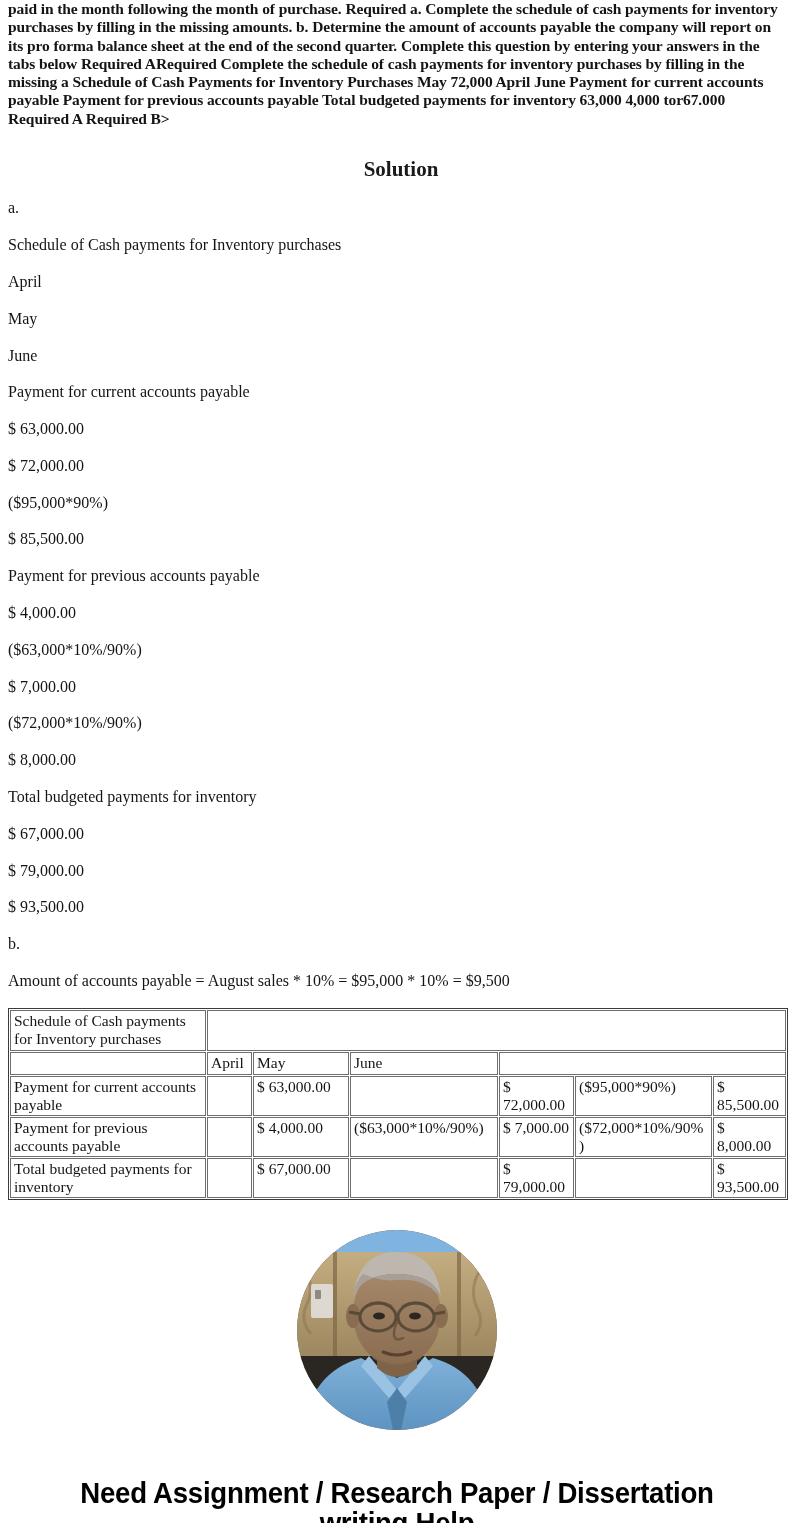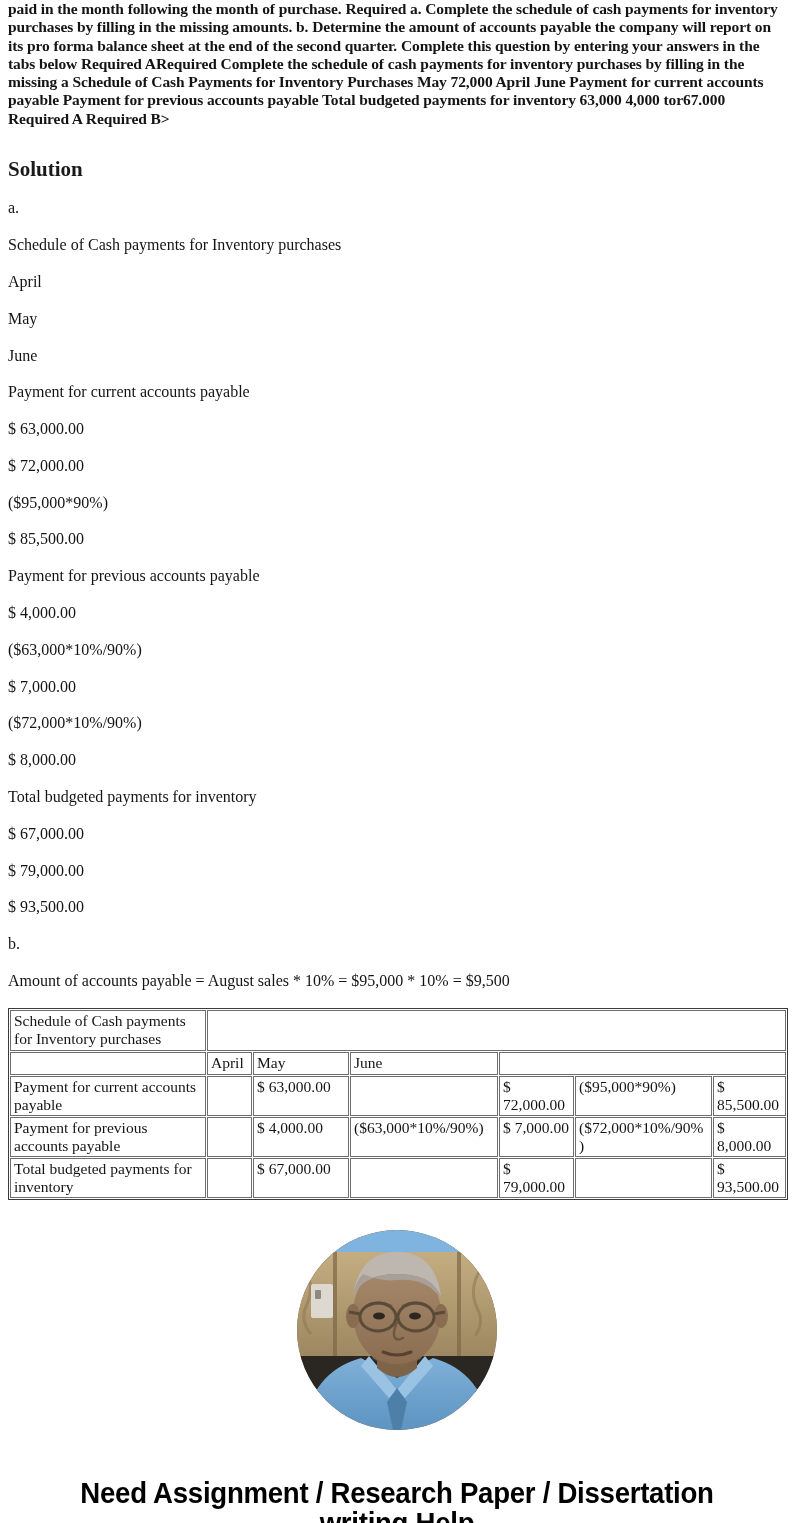--- a/index.html
+++ b/index.html
@@ -33,20 +33,21 @@
   }
 
   
   h2.solution-heading {
     font-family: "Liberation Serif", "DejaVu Serif", serif;
     font-size: 21px;
     font-weight: 700;
     margin: 30px 0 0 8px;
     padding: 0;
     line-height: 1.1;
+    text-align: center;
   }
 
   
   .line {
     font-family: "Liberation Serif", "DejaVu Serif", serif;
     font-size: 16px;
     line-height: 1.15;
     margin: 0 0 0 8px;
     padding: 0;
     color: #141414;

